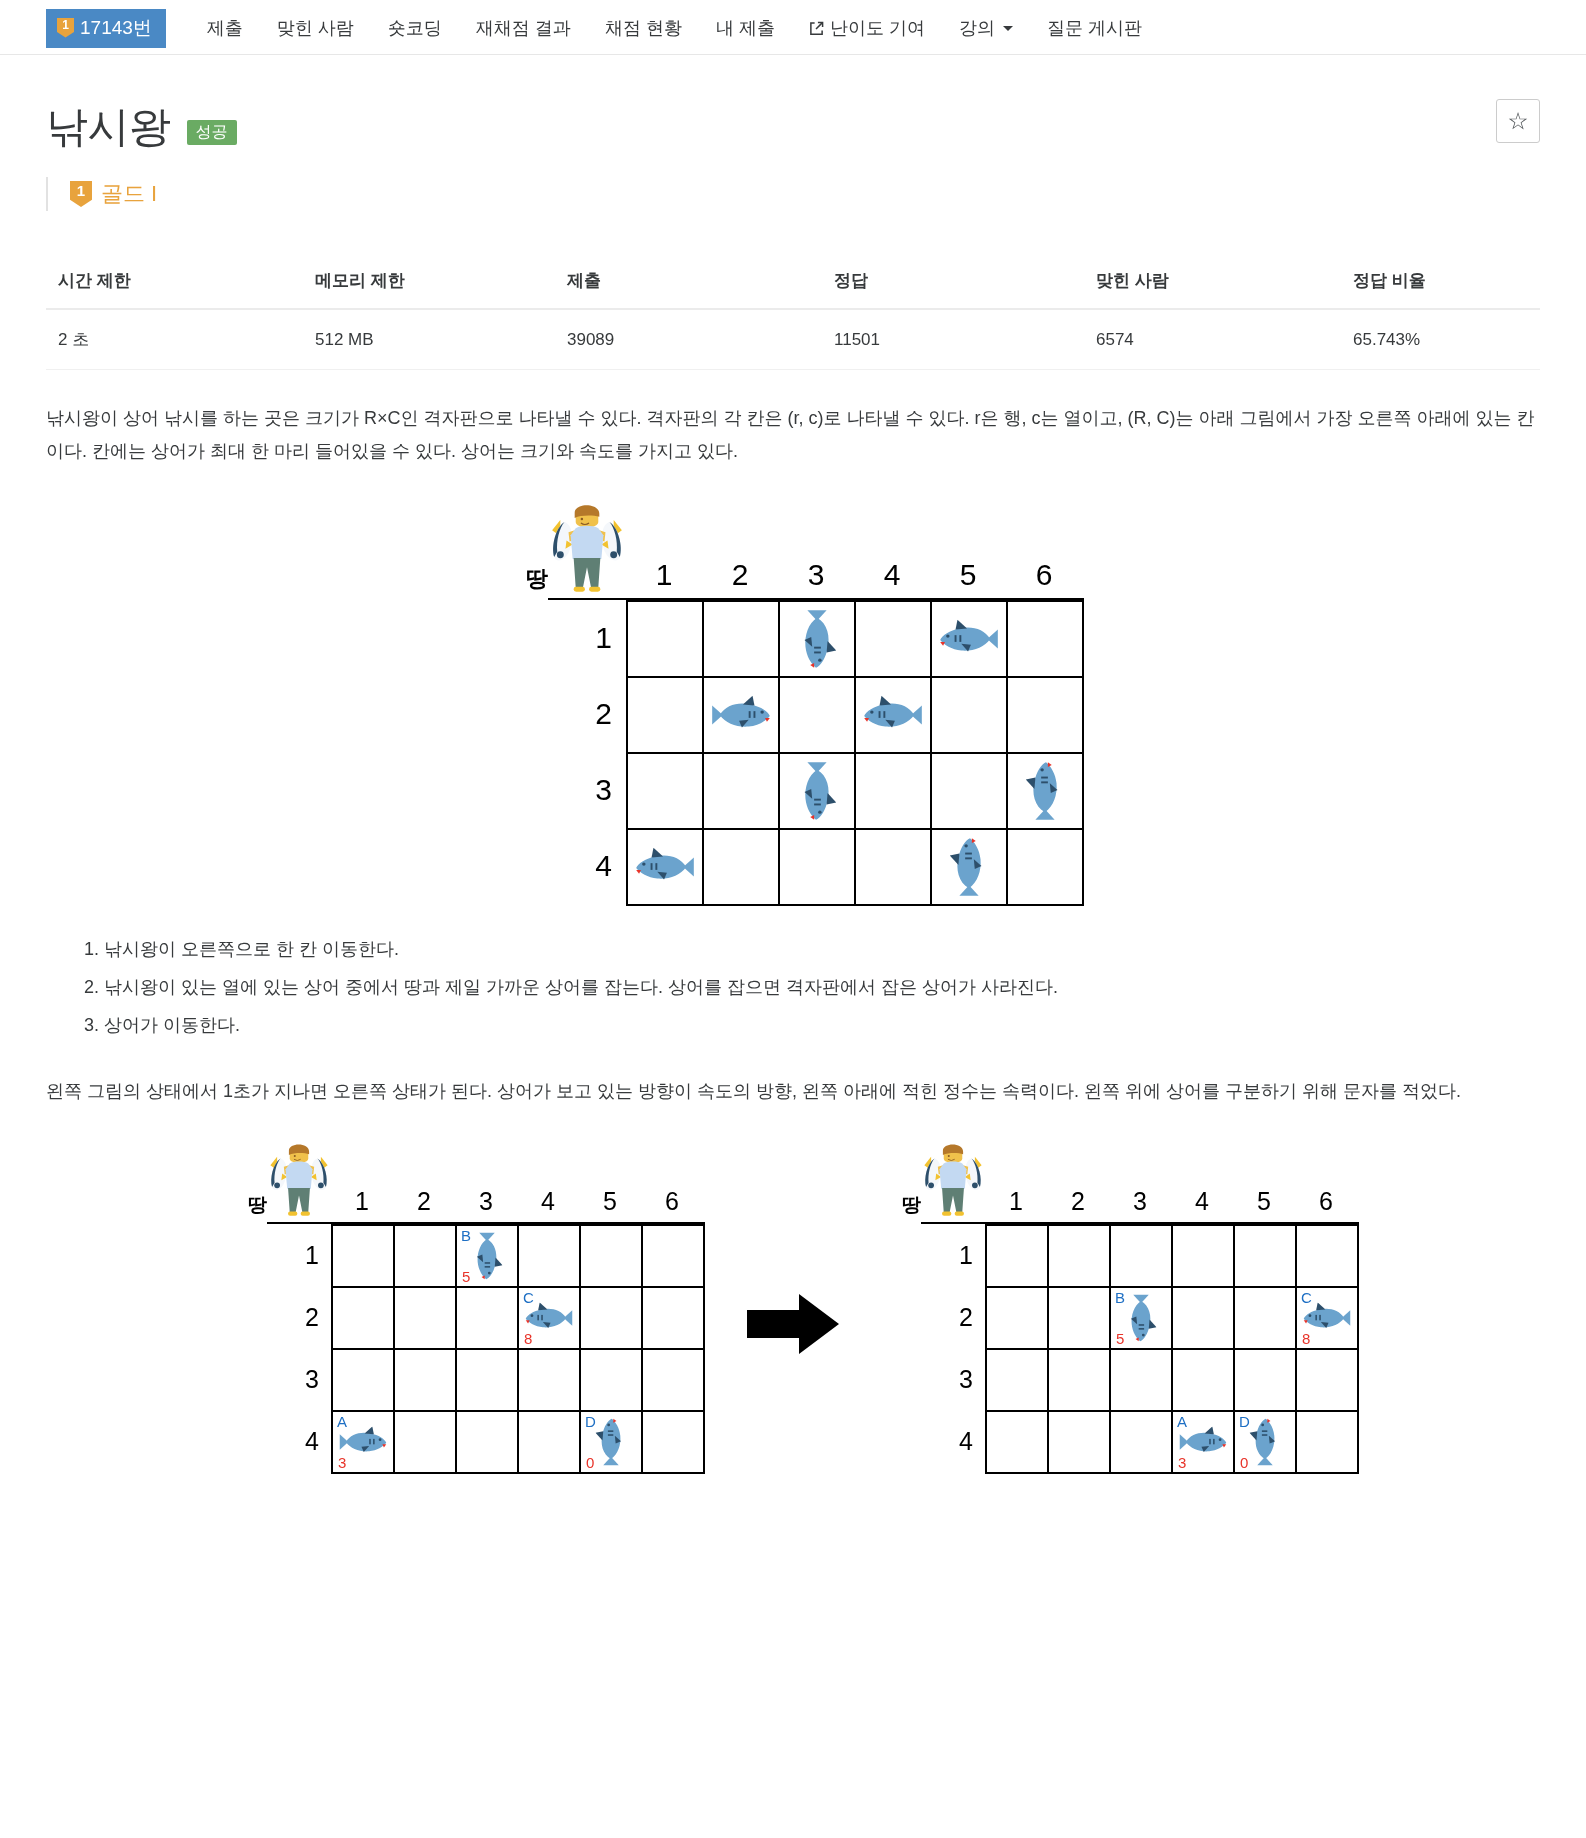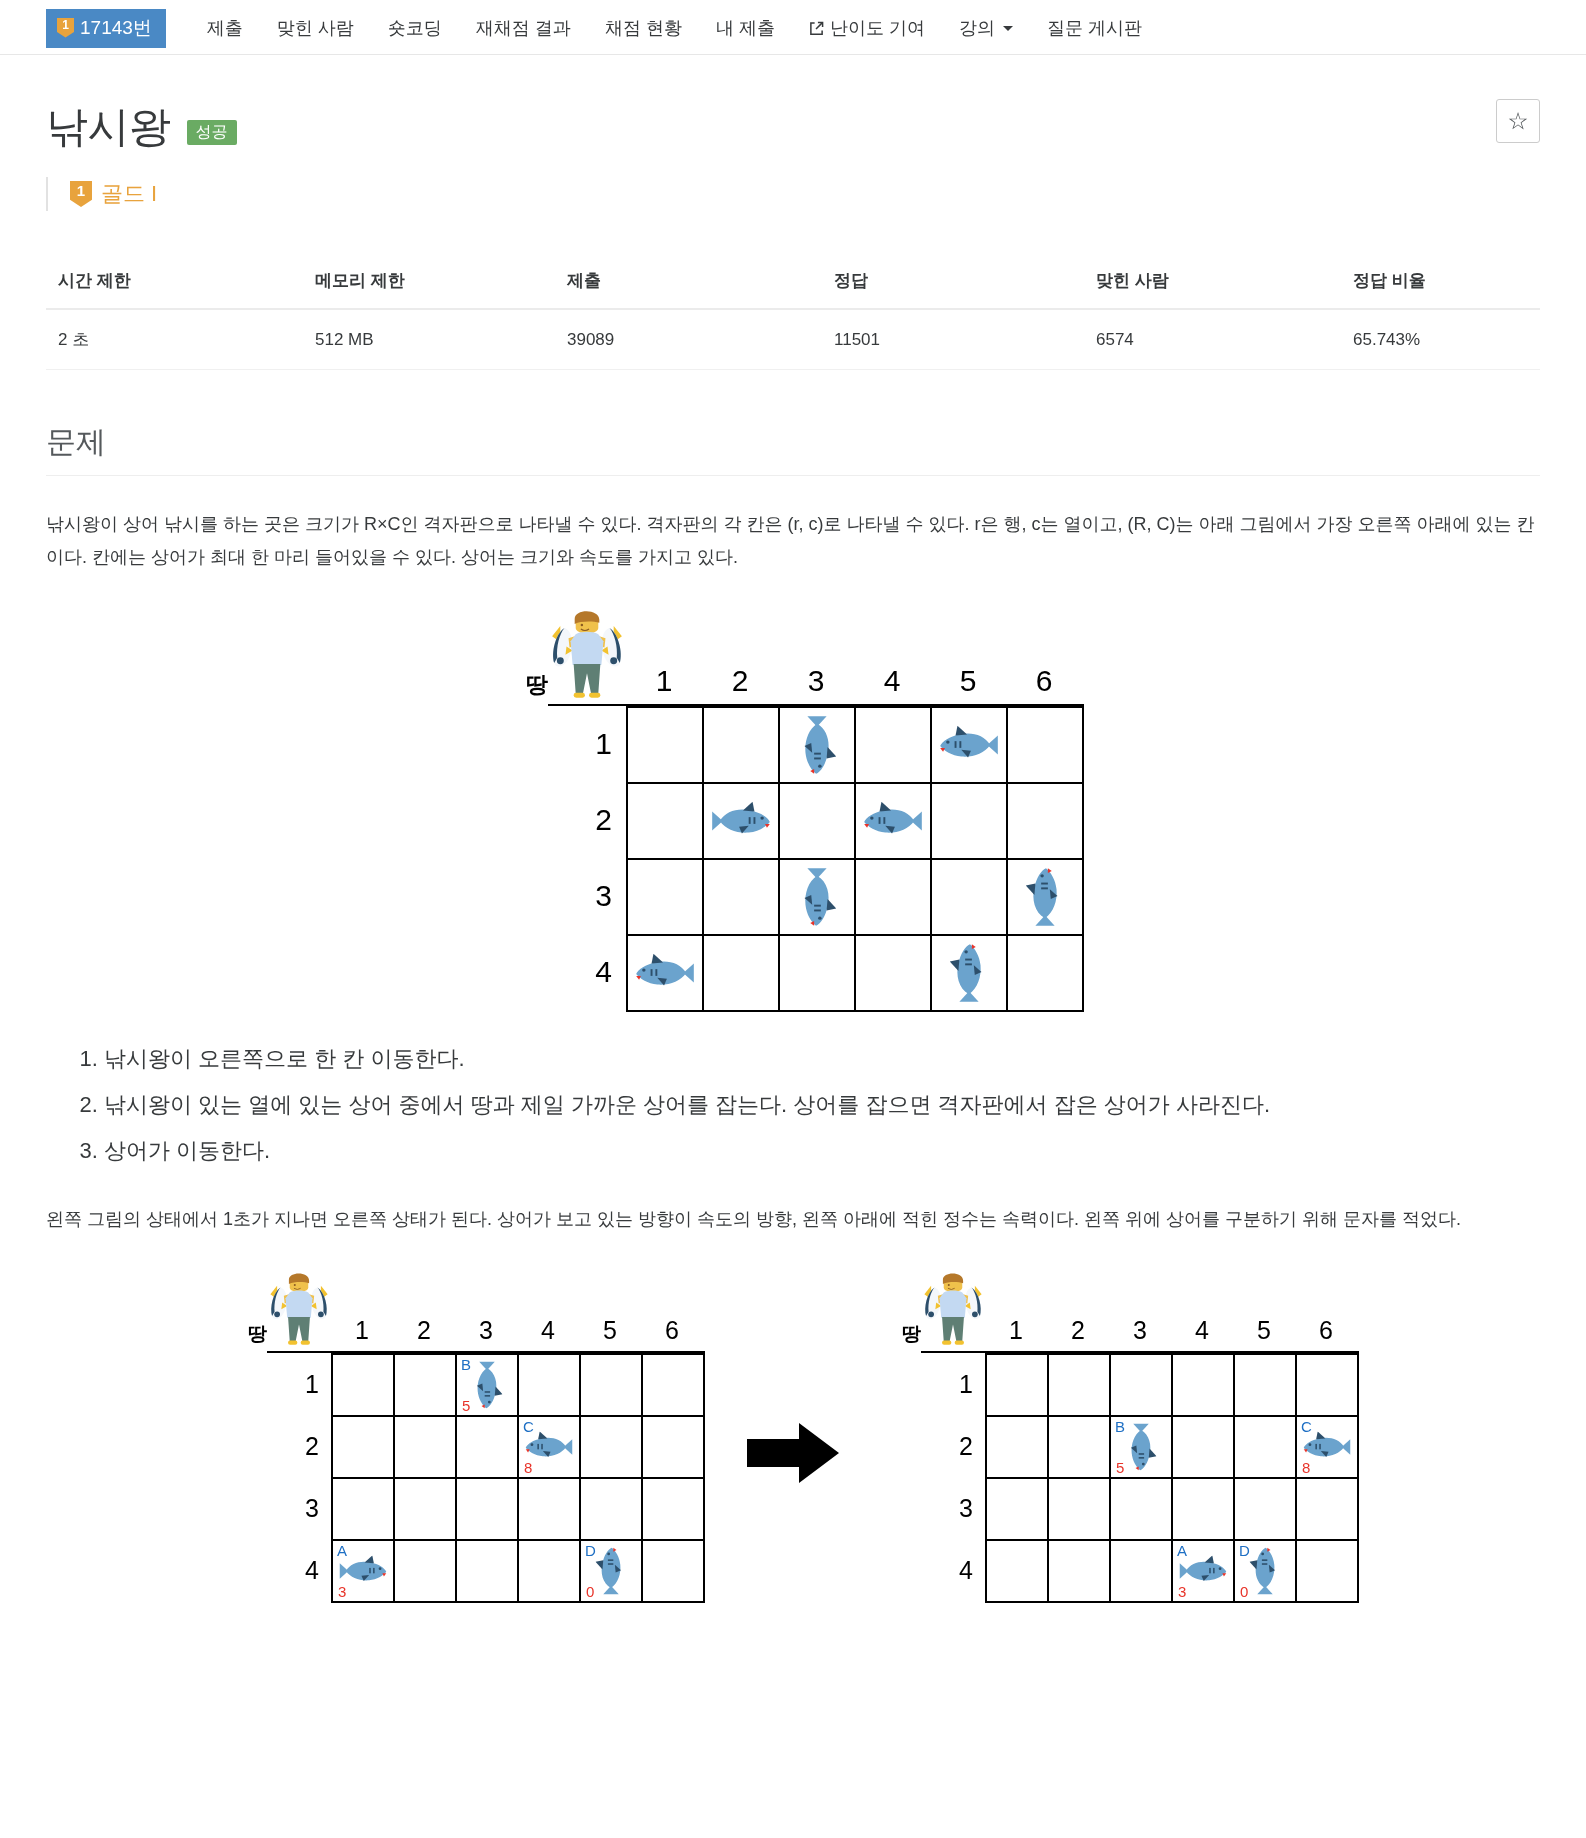--- a/index.html
+++ b/index.html
@@ -159,21 +159,21 @@
     padding-bottom: 12px;
     border-bottom: 1px solid #eeeeee;
   }
   p.body-text {
     font-size: 18px;
     line-height: 1.85;
     margin: 32px 0 0 0;
     color: #373a3c;
   }
   ol.steps {
-    font-size: 22px;
+    font-size: 18px;
     line-height: 1.9;
     margin: 26px 0 0 0;
     padding-left: 58px;
   }
   ol.steps li { margin-bottom: 4px; }
 
   
   .figure-block { margin-top: 30px; }
   .fig-center { display: flex; justify-content: center; }
   .fig-pair { display: flex; align-items: flex-end; justify-content: center; gap: 36px; margin-top: 30px; }
@@ -298,21 +298,20 @@
         <td>2 초</td>
         <td>512 MB</td>
         <td>39089</td>
         <td>11501</td>
         <td>6574</td>
         <td>65.743%</td>
       </tr>
     </tbody>
   </table>
 
-  <h2 class="section-title">문제</h2>
 
   <p class="body-text">낚시왕이 상어 낚시를 하는 곳은 크기가 R×C인 격자판으로 나타낼 수 있다. 격자판의 각 칸은 (r, c)로 나타낼 수 있다. r은 행, c는 열이고, (R, C)는 아래 그림에서 가장 오른쪽 아래에 있는 칸이다. 칸에는 상어가 최대 한 마리 들어있을 수 있다. 상어는 크기와 속도를 가지고 있다.</p>
 
   <div class="figure-block fig-center">
     <div class="grid-fig" id="fig-main">
         <div style="position:relative;">
           <div style="display:flex;align-items:flex-end;">
             <div style="width:46px;display:flex;align-items:flex-end;justify-content:flex-end;padding-bottom:4px;">
              <span style="font-size:22px;font-weight:700;color:#000;">땅</span>
            </div>

